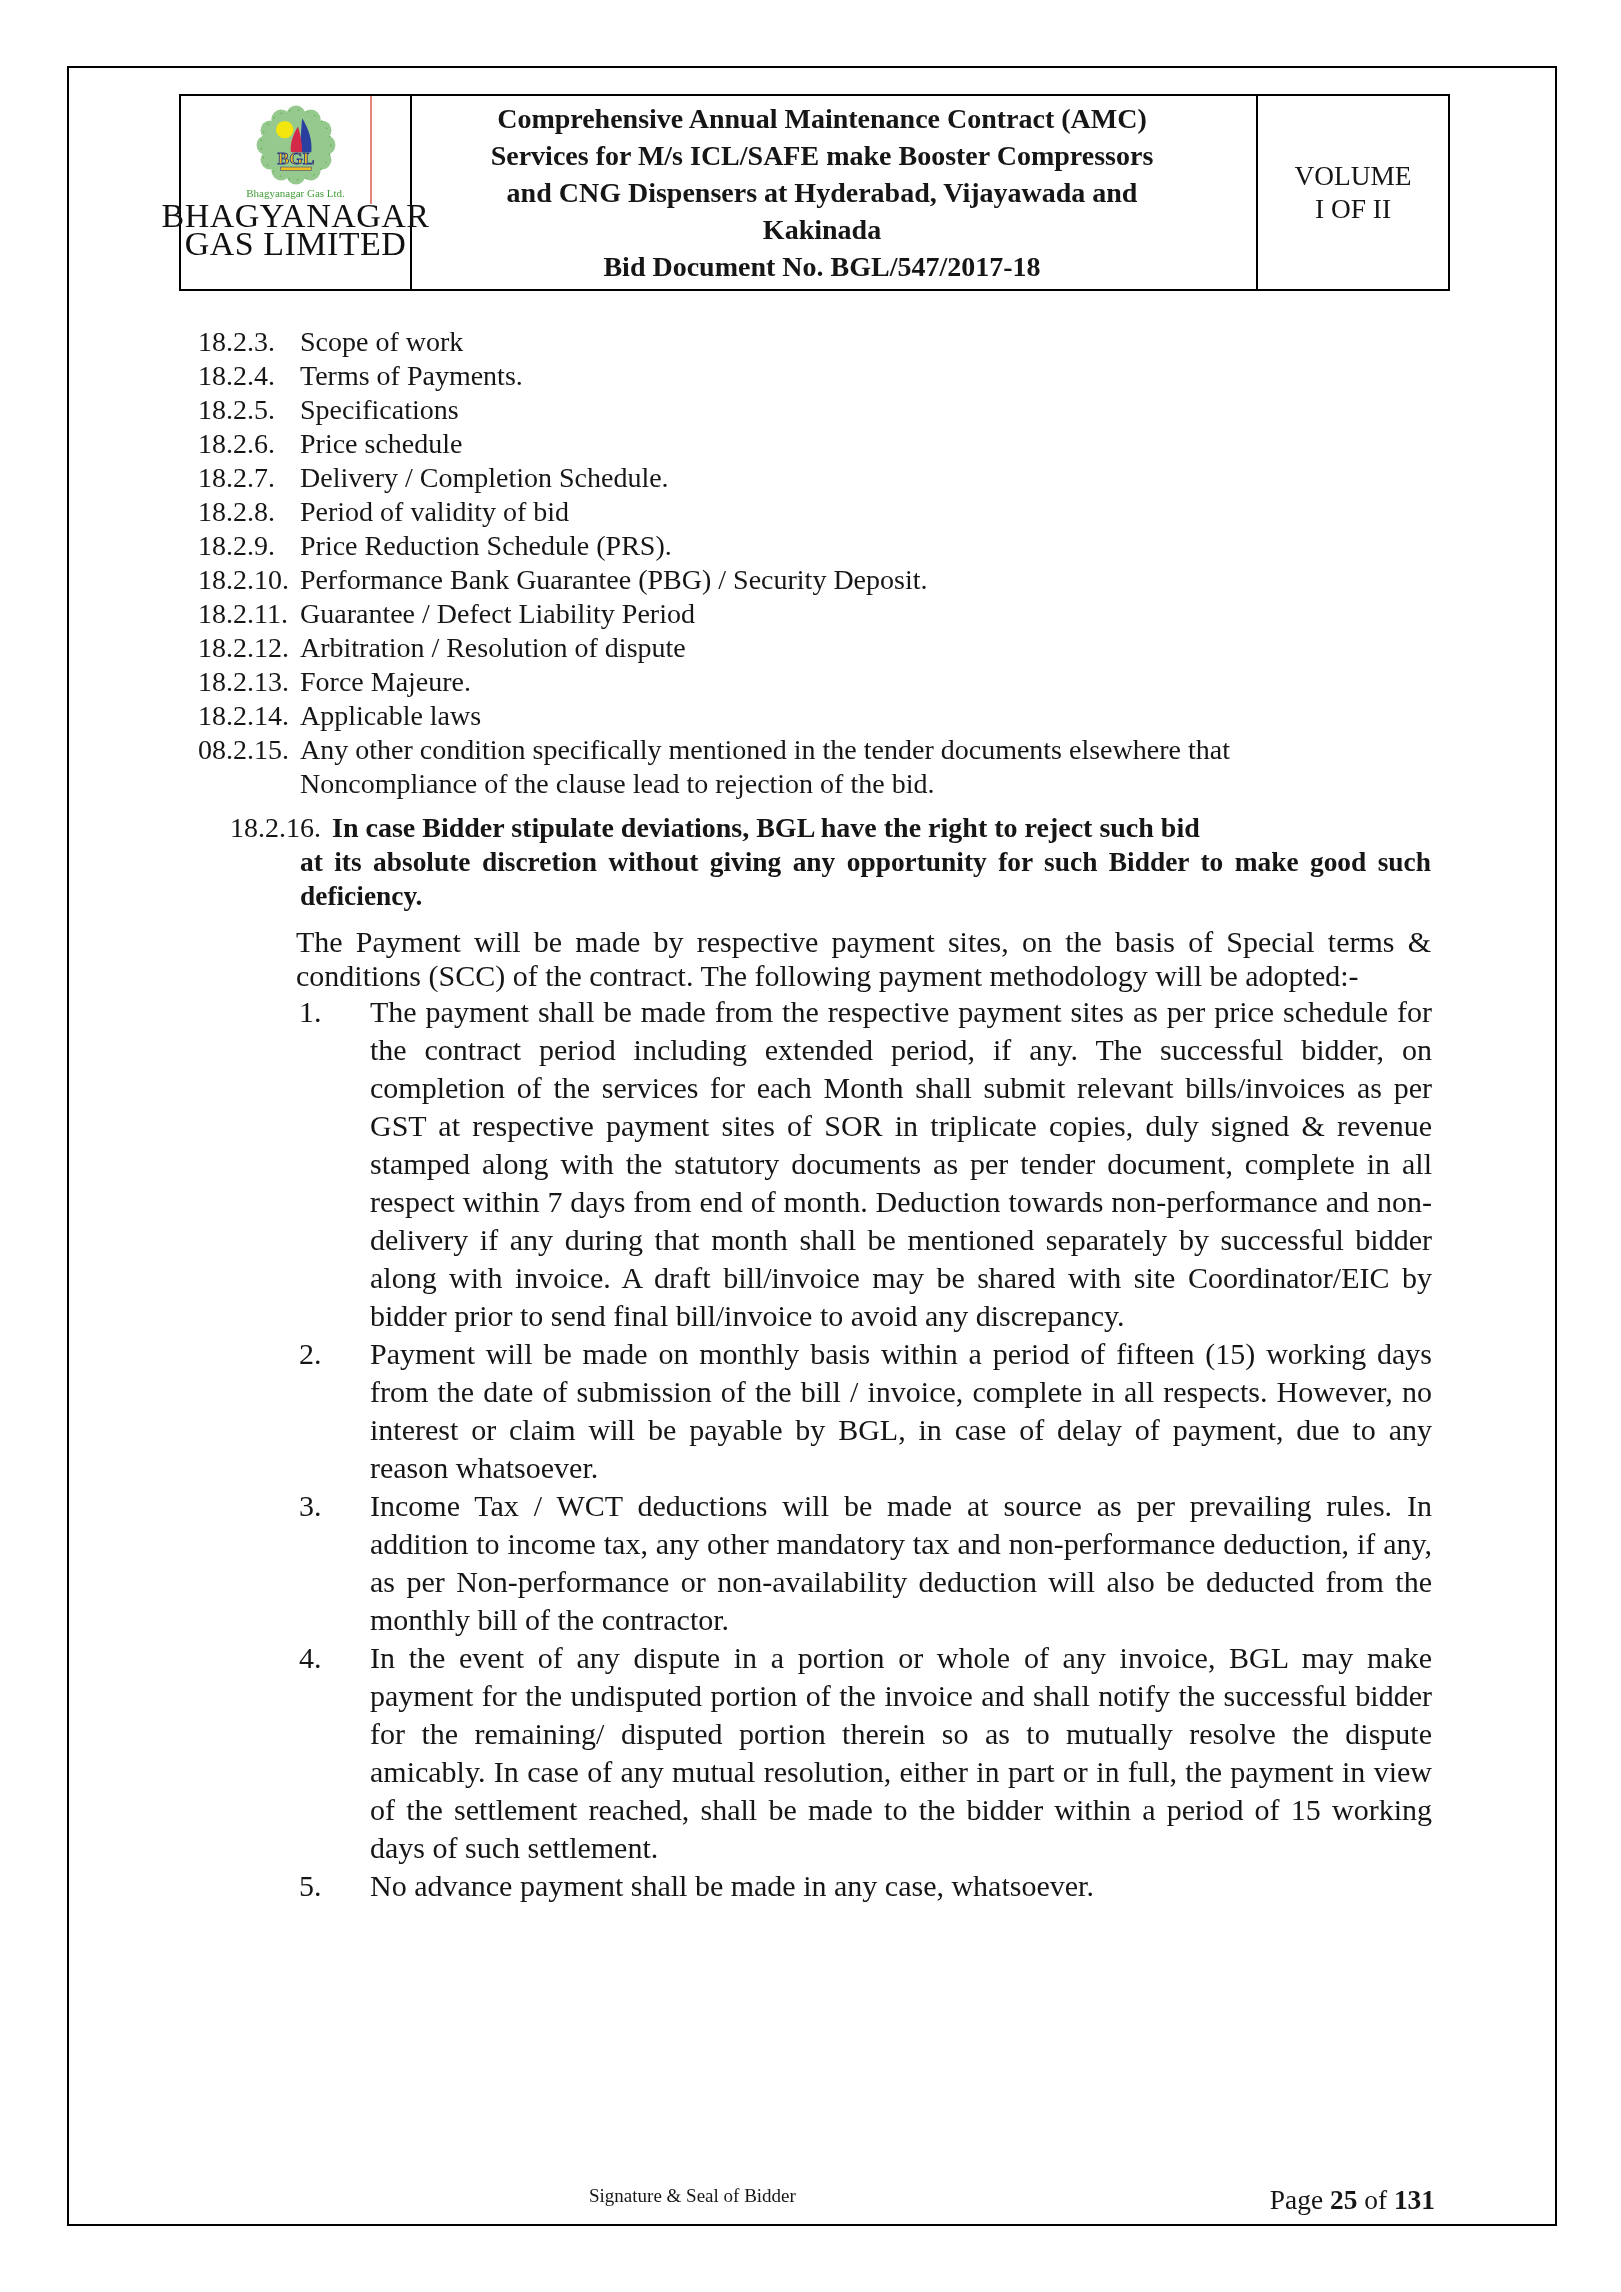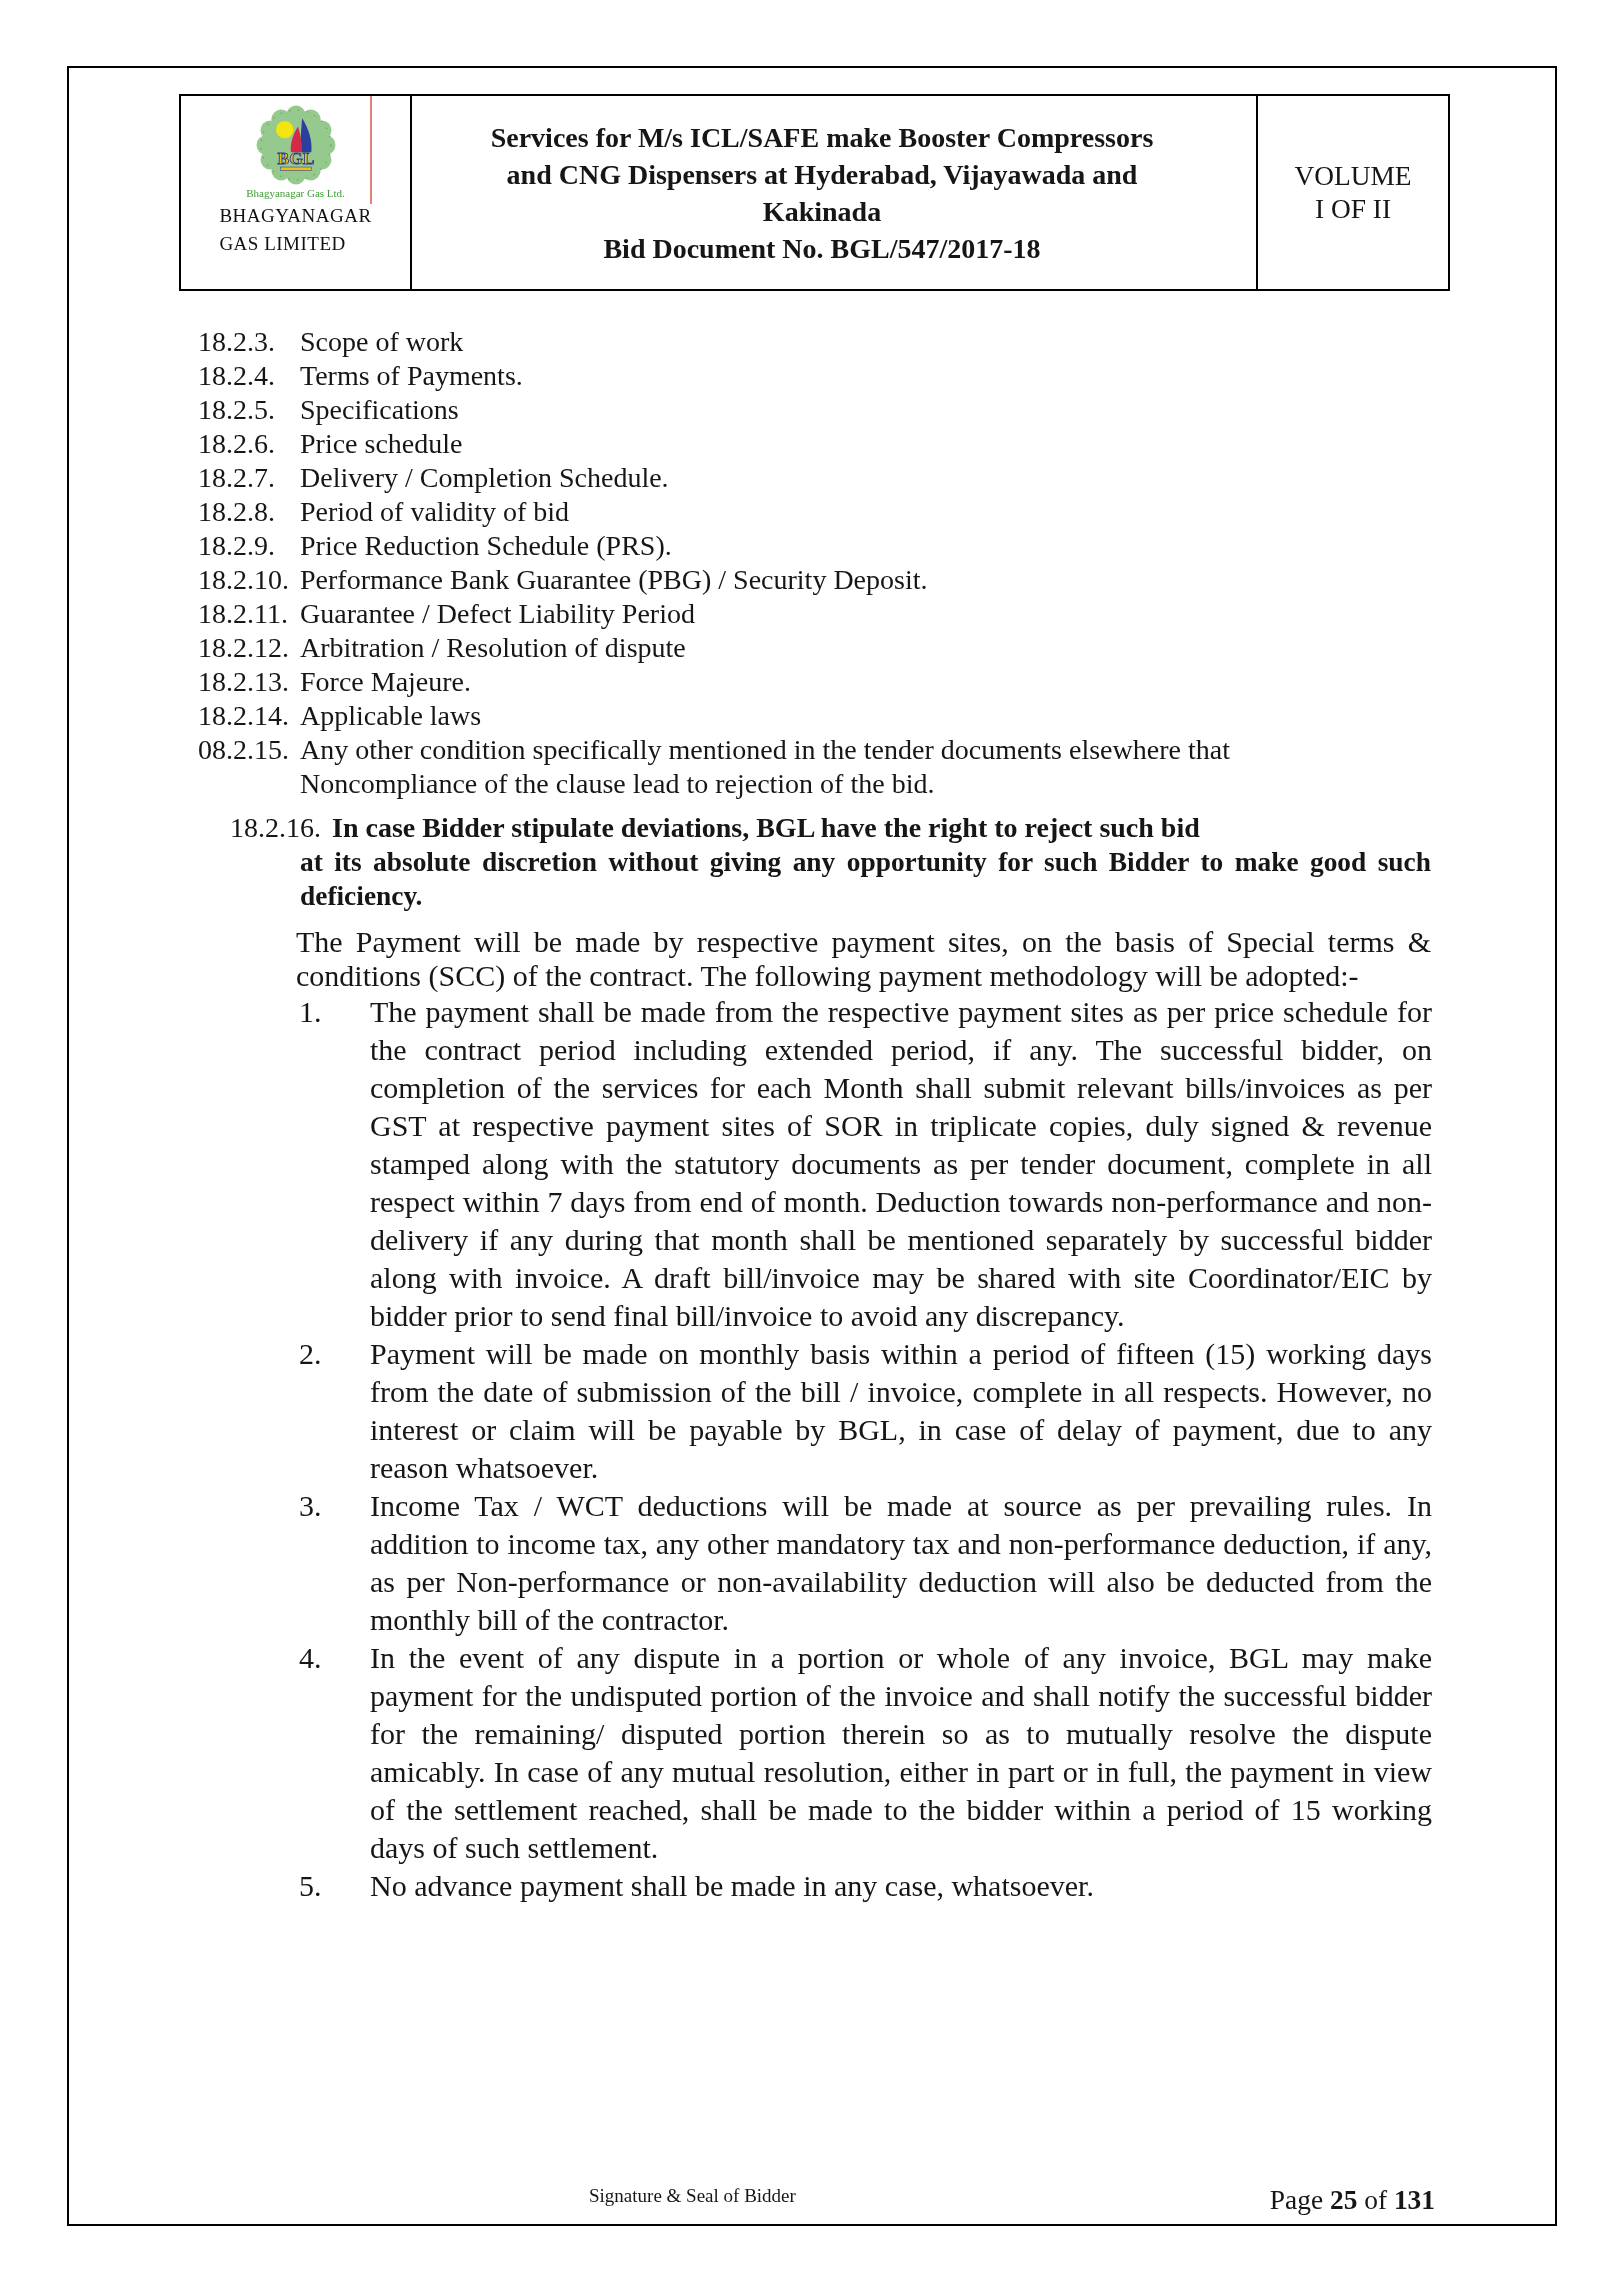--- a/index.html
+++ b/index.html
@@ -24,21 +24,21 @@
     padding-top:7.8px; position:relative;
   }
   .scan-line {
     position:absolute; left:189px; top:0; width:2px; height:108px;
     background:#e2837c;
   }
   .logo-caption {
     font-size:11px; color:#3f9c35; margin-top:1px; white-space:nowrap;
   }
   .company-name {
-    margin-top:2.9px; font-size:19px; line-height:28px; 
+    margin-top:2.9px; font-size:34px; line-height:28px; text-align:center;
     letter-spacing:0.5px; color:#111;
   }
   .cell-title {
     flex:1; display:flex; flex-direction:column; justify-content:center;
     text-align:center; font-weight:bold; font-size:28px; line-height:37px;
     padding:2px 7.8px;
   }
   .cell-volume {
     width:192px; display:flex; flex-direction:column; justify-content:center;
     text-align:center; font-size:27.4px; line-height:33px;margin-left:24px;
@@ -110,20 +110,21 @@
         <rect x="25" y="61.5" width="30" height="3.4" fill="#f0bb1e" stroke="#27348b" stroke-width="0.5"></rect>
       </svg>
       <div class="logo-caption">Bhagyanagar Gas Ltd.</div>
       <div class="company-name">
         <div>BHAGYANAGAR</div>
         <div>GAS LIMITED</div>
       </div>
     </div>
 
     <div class="hcell cell-title">
+      <div>Comprehensive Annual Maintenance Contract (AMC)</div>
       <div>Services for M/s ICL/SAFE make Booster Compressors</div>
       <div>and CNG Dispensers at Hyderabad, Vijayawada and</div>
       <div>Kakinada</div>
       <div>Bid Document No. BGL/547/2017-18</div>
     </div>
 
     <div class="hcell cell-volume">
       <div>VOLUME</div>
       <div>I OF II</div>
     </div>

